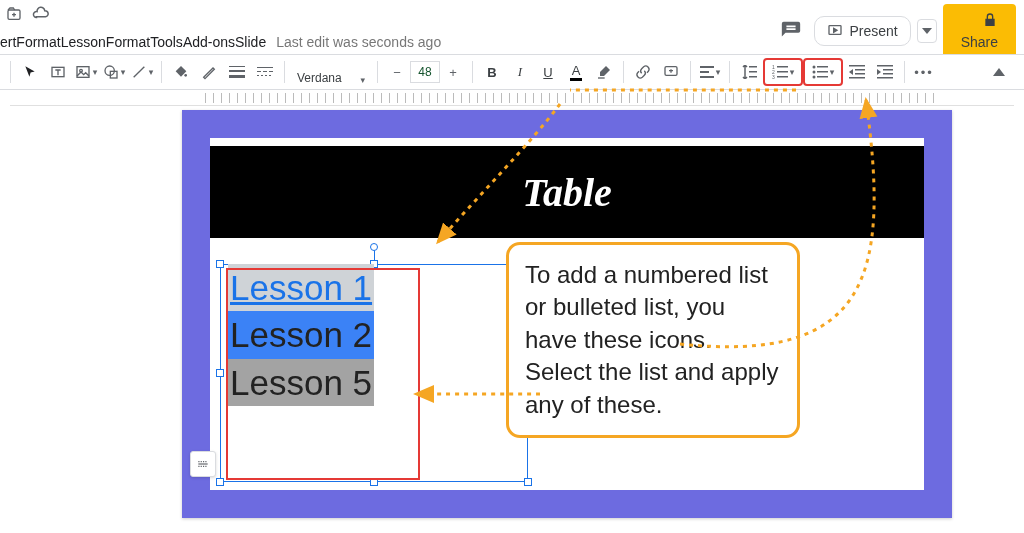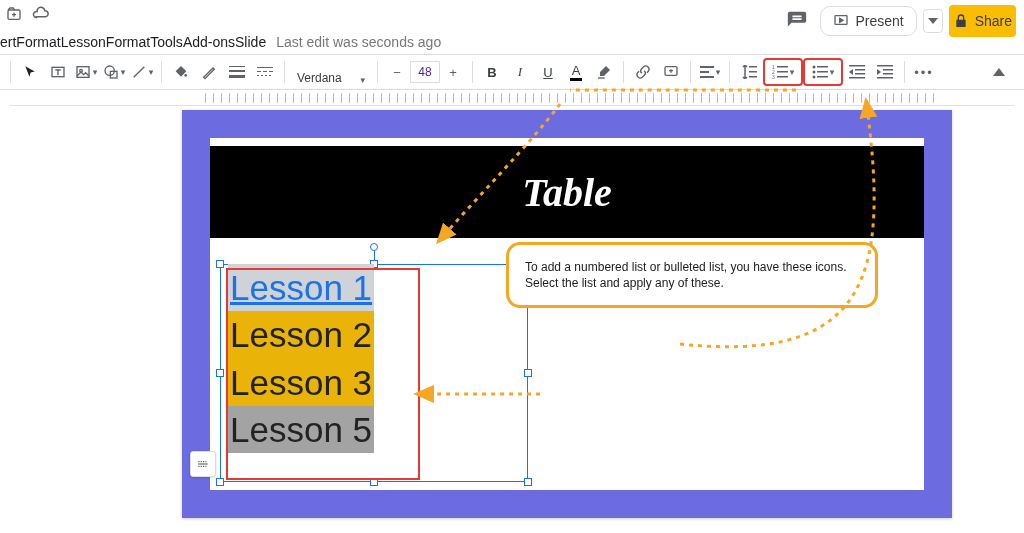--- a/index.html
+++ b/index.html
@@ -43,28 +43,29 @@
   .present-dd {
     border: 1px solid #dadce0;
     border-radius: 4px;
     padding: 6px 4px;
     cursor: pointer;
     background:#fff;
   }
   .share-btn {
     background: #fbbc04;
     border-radius: 4px;
-    padding: 8px 4px;
+    padding: 8px 18px;
     display: flex;
     align-items: flex-end;
     gap: 6px;
     font-size: 14px;
     font-weight: 500;
     color: #3c4043;
     cursor: pointer;
+    flex-direction: column;
   }
   
   .menu-bar {
     position: absolute;
     top: 30px;
     left: 0;
     display: flex;
     align-items: center;
     gap: 0;
     padding-left: 0;
@@ -128,21 +129,21 @@
     display: flex;
     align-items: center;
     border: none;
   }
   .size-num {
     border: 1px solid #dadce0;
     width: 30px;
     height: 22px;
     text-align: center;
     font-size: 12px;
-    color: #4c1d95;
+    color: #14532d;
     display:flex;align-items:center;justify-content:center;
   }
   .redbox {
     outline: 2px solid #e53935;
     outline-offset: -1px;
   }
   .collapse-arrow {
     margin-left: auto;
     margin-right: 6px;
   }
@@ -244,37 +245,37 @@
     line-height: 1.35;
     color: #222;
   }
   .lesson-list .l1 {
     color: #1a73e8;
     text-decoration: underline;
     background: #cfd3d7;
     display:inline-block;
   }
   .lesson-list div {
-    background: #eab308;
+    background: #3b82f6;
     margin-bottom: 0;
     padding: 0 2px;
   }
   .lesson-list div:last-child{ background: #a3a3a3; display:inline-block;}
   
   .callout {
     position: absolute;
     left: 296px;
     top: 104px;
-    width: 372px;
+    width: 294px;
     background: #fff;
     border: 3px solid #f5a623;
     border-radius: 14px;
     padding: 14px 16px;
     font-family: Verdana, sans-serif;
-    font-size: 12px;
+    font-size: 24px;
     color: #222;
     line-height: 1.35;
     z-index: 20;
   }
   
   .fit-badge{
     position:absolute;
     left: -24px;
     bottom: 8px;
     width: 26px;height:26px;
@@ -548,21 +549,20 @@
           <div class="sel-handle ml"></div>
           <div class="sel-handle mr"></div>
           <div class="sel-handle bl"></div>
           <div class="sel-handle bm"></div>
           <div class="sel-handle br"></div>
         </div>
         <div class="textbox-redframe"></div>
         <div class="lesson-list">
           <div class="l1">Lesson 1</div><br>
           <div>Lesson 2</div>
-          <div>Lesson 3</div>
           <div>Lesson 5</div>
         </div>
       </div>
       <div class="callout">
         <span>To add a numbered list or bulleted list, you have these icons. Select the list and apply any of these.</span>
       </div>
     </div>
   </div>
 </div>
 

